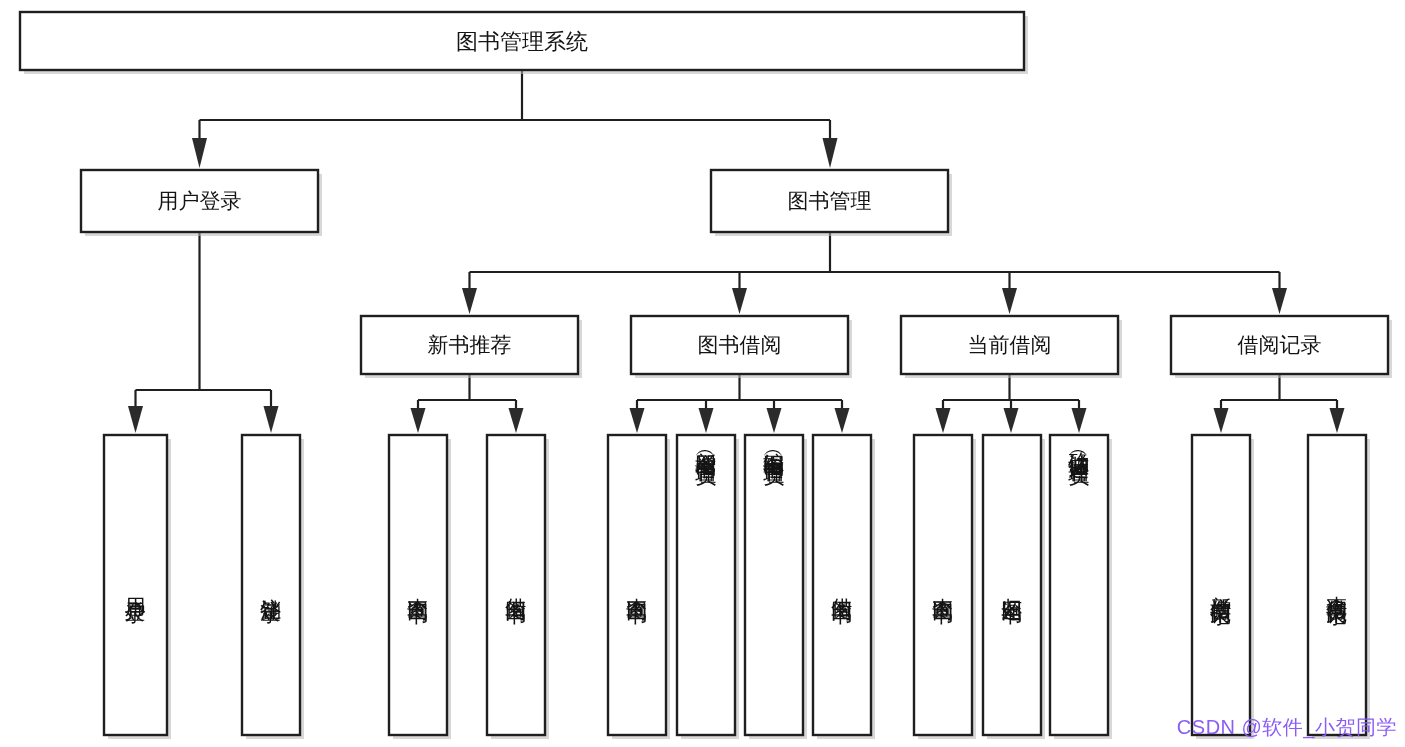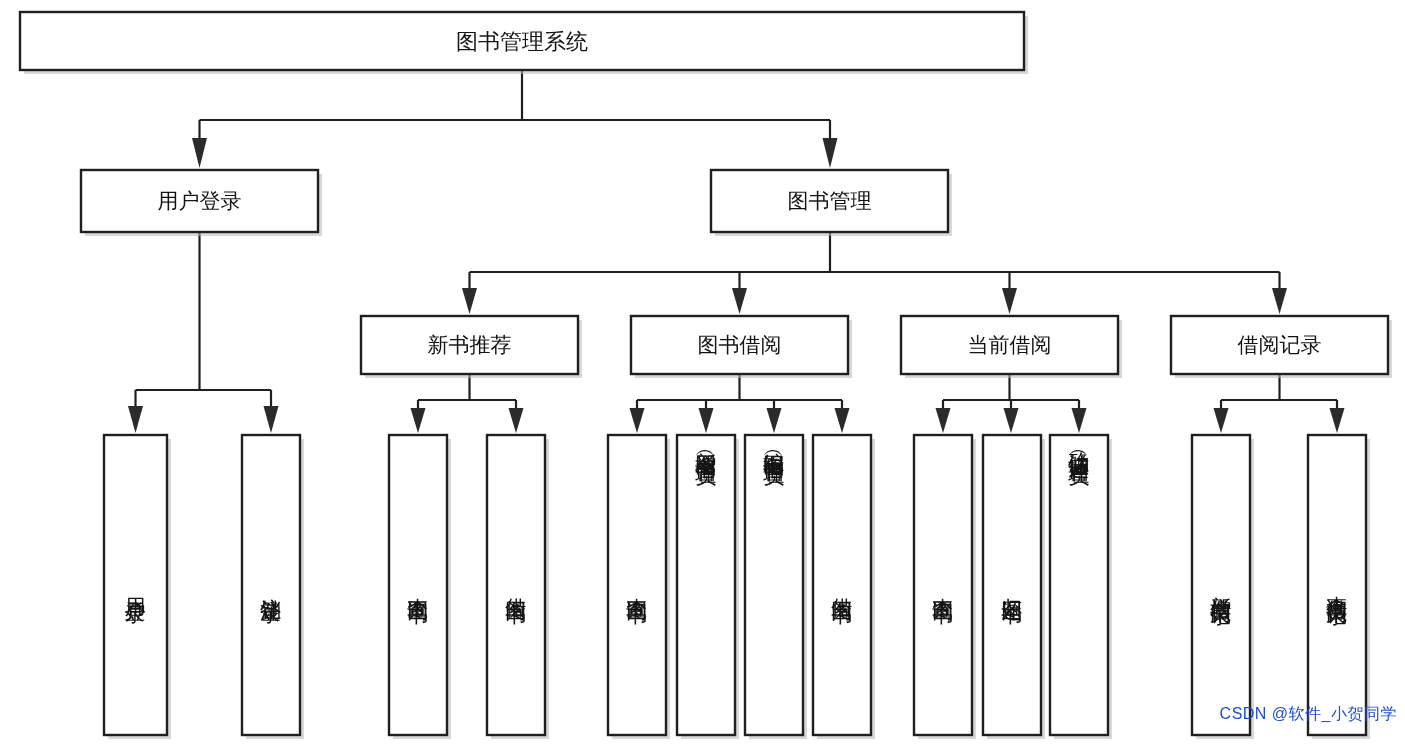--- a/index.html
+++ b/index.html
@@ -71,24 +71,24 @@
     font-family: "Liberation Sans", "DejaVu Sans", sans-serif;
     font-size: 21px;
     line-height: 1.12;
     letter-spacing: 2px;
     color: #141414;
     white-space: nowrap;
   }
   #watermark {
     position: absolute;
     right: 8px;
-    bottom: 22px;
-    font-family: "Liberation Sans", "DejaVu Sans", sans-serif;
-    font-size: 16px;
-    color: #1d4ed8;
+    bottom: 6px;
+    font-family: "Liberation Sans", "DejaVu Sans", sans-serif;
+    font-size: 20px;
+    color: #8b5cf6;
     letter-spacing: 0.5px;
     user-select: none;
   }
 </style>
 </head>
 <body>
 
 <div id="diagram-root">
 
   <svg id="tree-svg" viewBox="0 0 1405 747" xmlns="http://www.w3.org/2000/svg">

